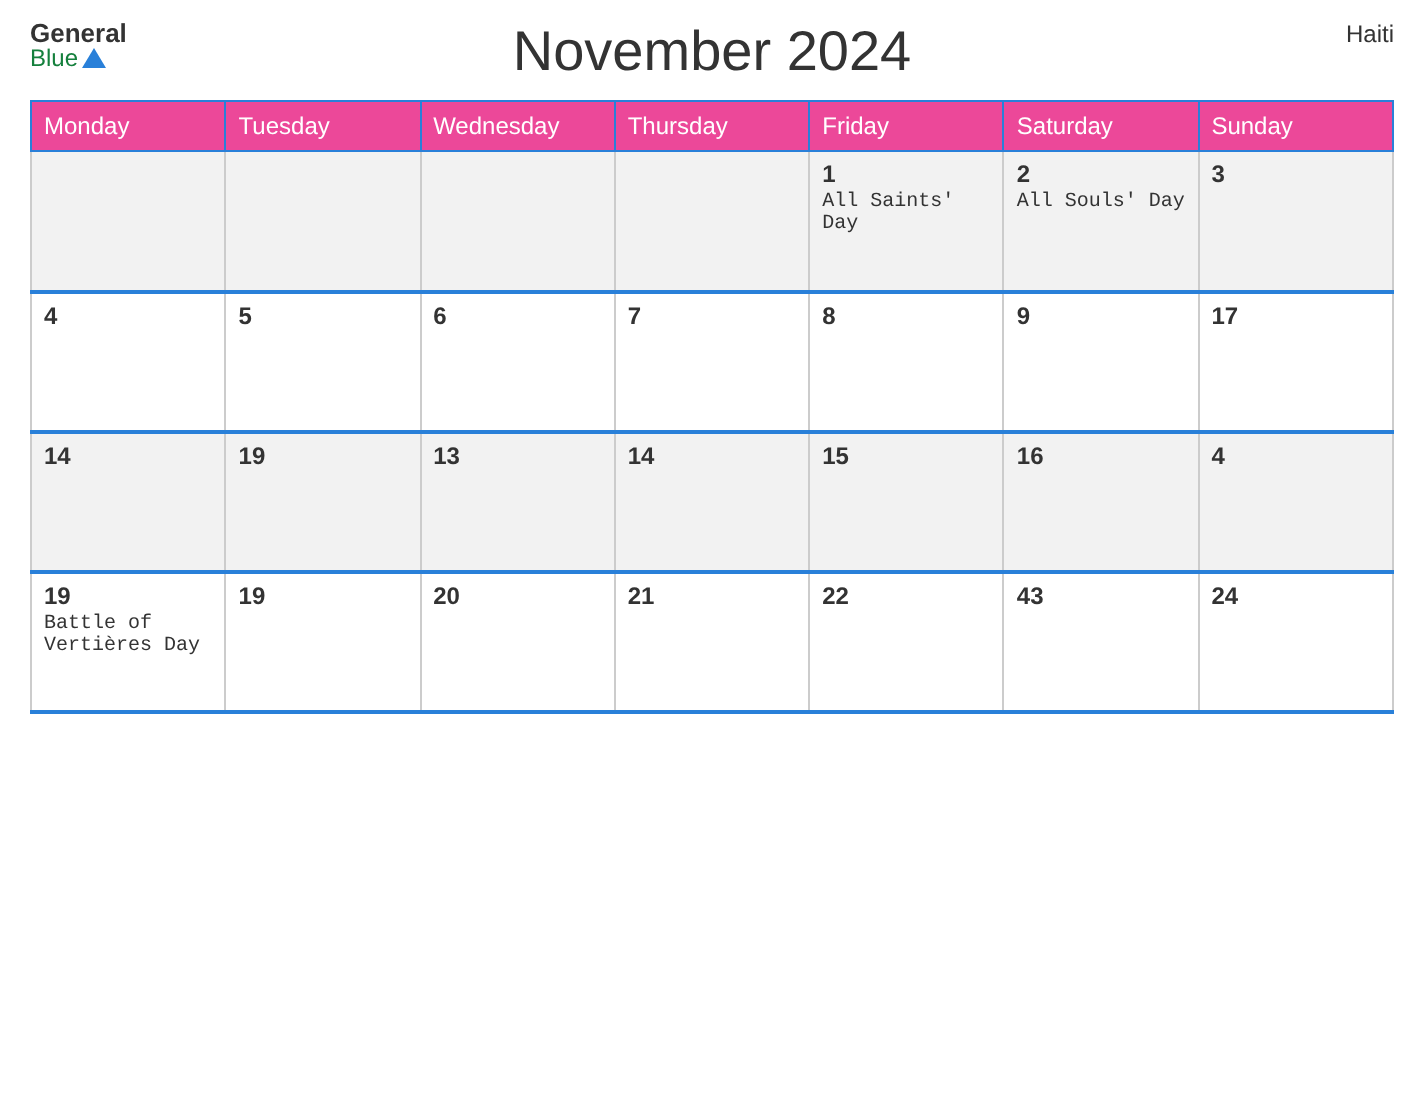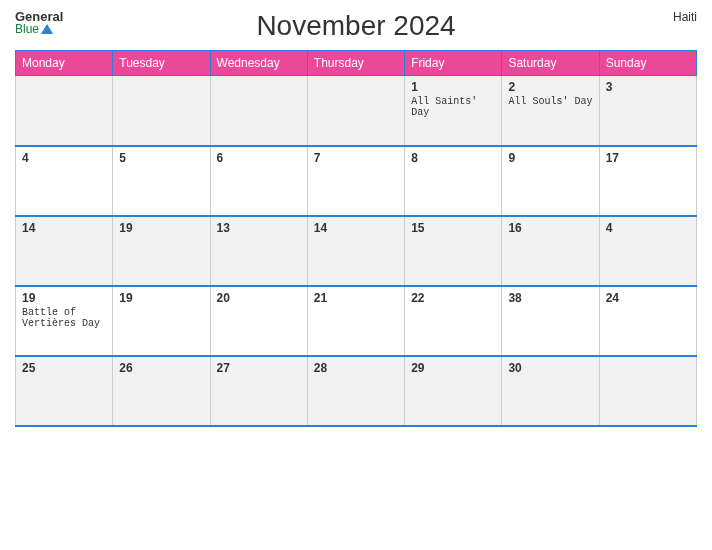--- a/index.html
+++ b/index.html
@@ -219,42 +219,21 @@
           <td>
             <span class="day-num">20</span>
           </td>
           <td>
             <span class="day-num">21</span>
           </td>
           <td>
             <span class="day-num">22</span>
           </td>
           <td>
-            <span class="day-num">38</span>
+            <span class="day-num">43</span>
           </td>
           <td>
             <span class="day-num">24</span>
           </td>
-        </tr>
-        <tr>
-          <td>
-            <span class="day-num">25</span>
-          </td>
-          <td>
-            <span class="day-num">26</span>
-          </td>
-          <td>
-            <span class="day-num">27</span>
-          </td>
-          <td>
-            <span class="day-num">28</span>
-          </td>
-          <td>
-            <span class="day-num">29</span>
-          </td>
-          <td>
-            <span class="day-num">30</span>
-          </td>
-          <td class="empty-cell"></td>
         </tr>
       </tbody>
   </table>
 </div>
 
 </body></html>

